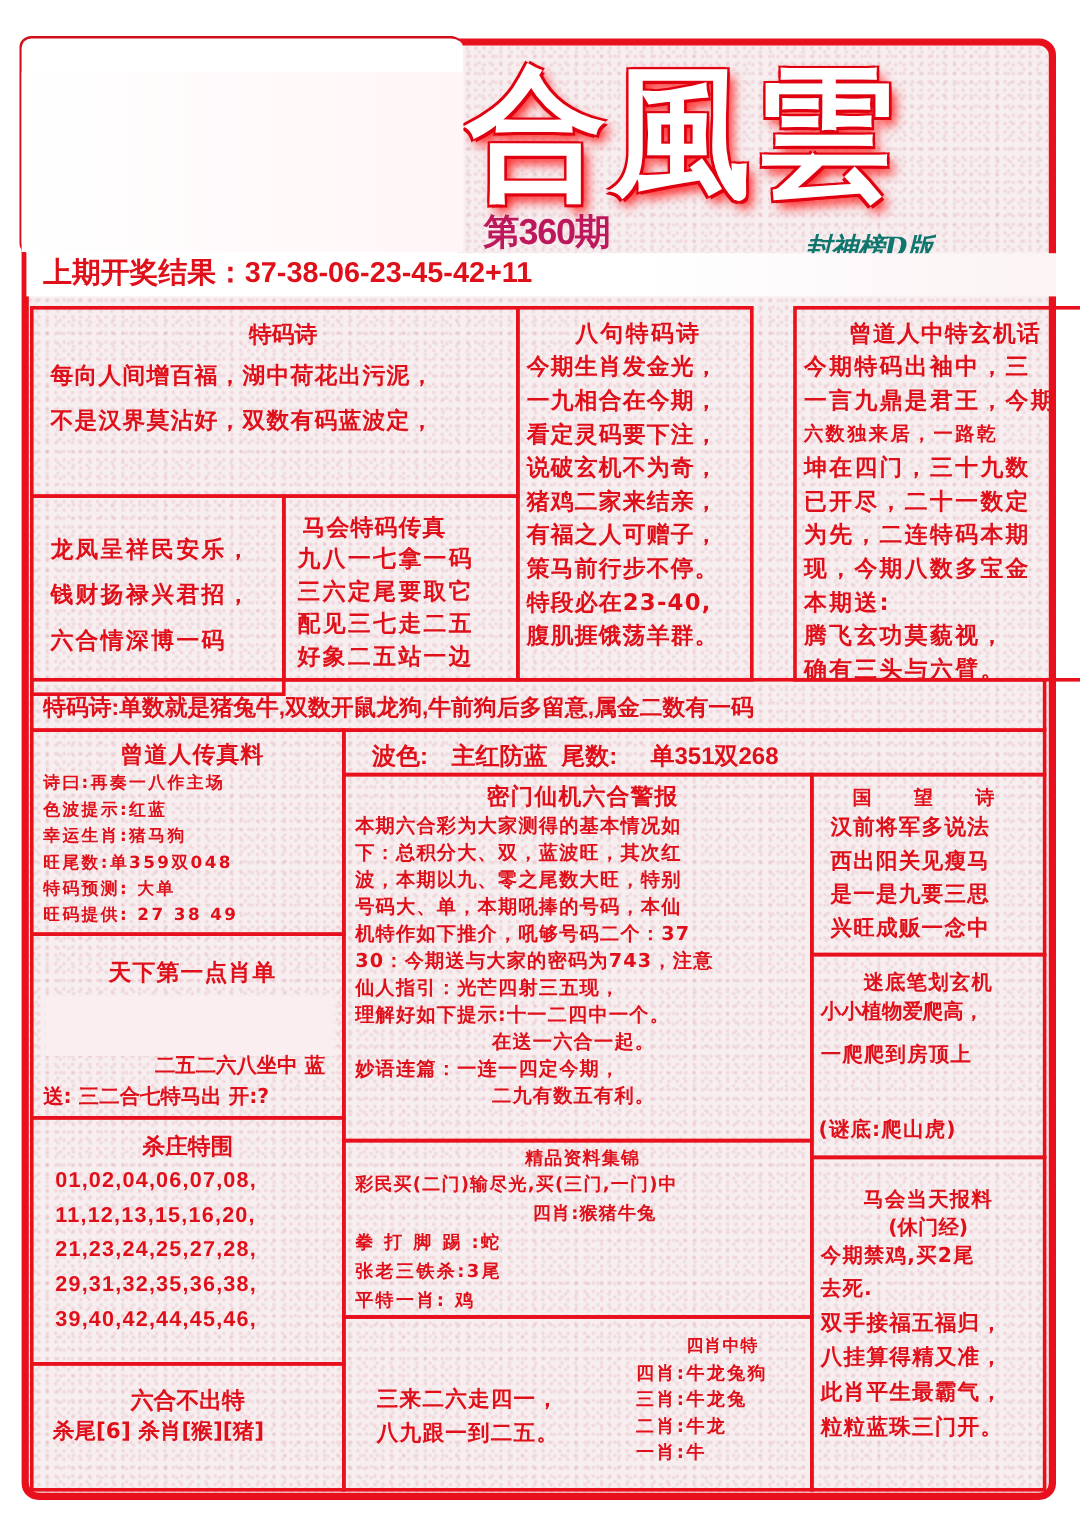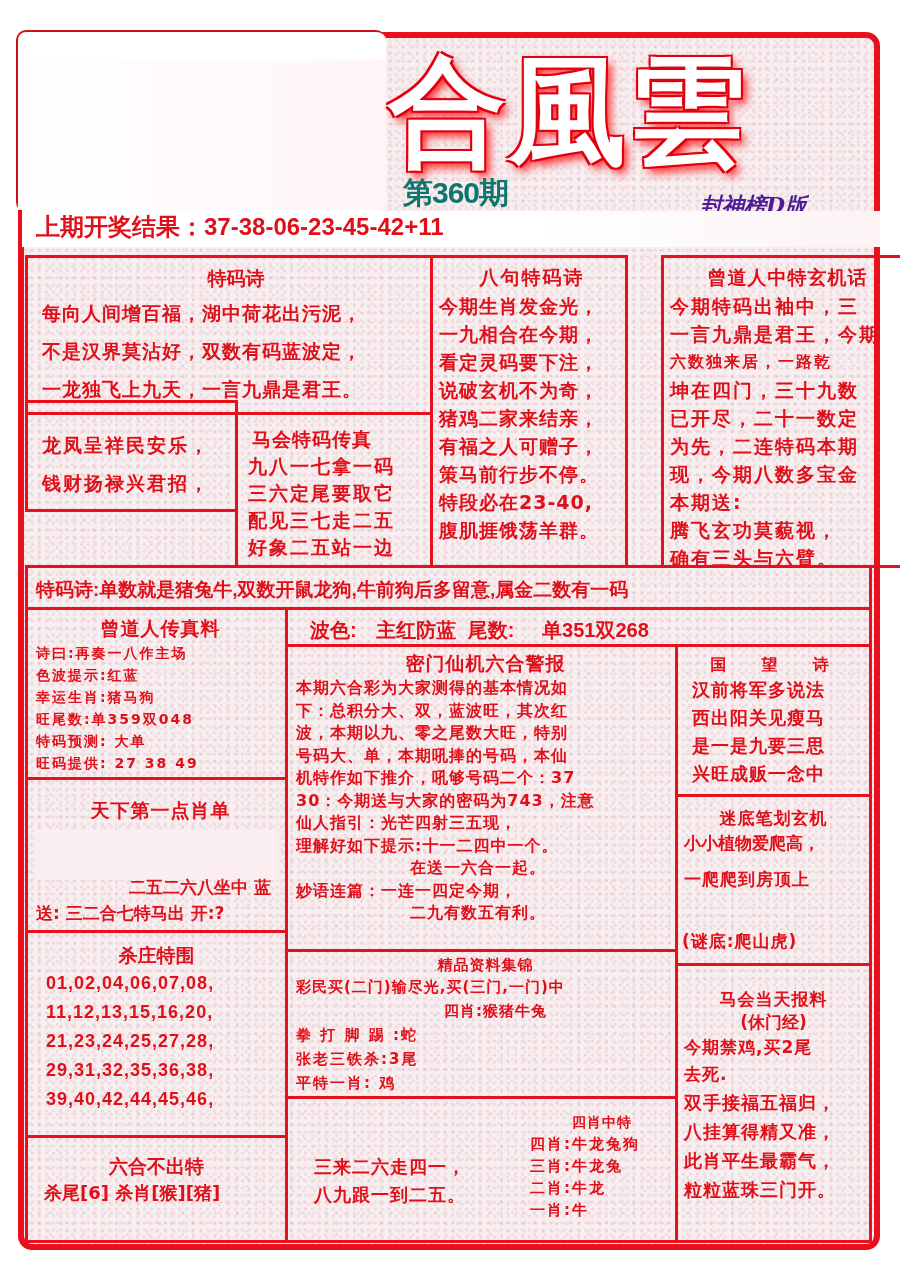--- a/index.html
+++ b/index.html
@@ -29,25 +29,25 @@
   .title-banner {
     position: absolute; left: 388px; top: 36px; width: 410px; height: 150px;
     display: flex; align-items: center; justify-content: flex-start;
     font-family: "DejaVu Serif", "Liberation Serif", serif;
     font-size: 118px; font-weight: bold; color: #ffffff; letter-spacing: 2px;
     text-shadow: 0 0 3px #e00010, 2px 2px 0 #e00010, -2px -2px 0 #e00010, 2px -2px 0 #e00010, -2px 2px 0 #e00010, 5px 6px 10px #ff2020;
     line-height: 1;
   }
 
   .issue {
-    position: absolute; left: 403px; top: 173px; font-size: 30px; font-weight: bold; color: #0f766e;
+    position: absolute; left: 403px; top: 173px; font-size: 30px; font-weight: bold; color: #be185d;
     font-family: "Liberation Sans", sans-serif; letter-spacing: -1px;
   }
   .edition {
-    position: absolute; left: 700px; top: 191px; font-size: 22px; font-weight: bold; font-style: italic; color: #4c1d95;
+    position: absolute; left: 671px; top: 191px; font-size: 22px; font-weight: bold; font-style: italic; color: #0f766e;
     font-family: "DejaVu Serif", serif;
   }
 
   .result-strip {
     position: absolute; left: 22px; top: 211px; width: 858px; height: 36px;
     background: linear-gradient(90deg, #ffffff 0%, #ffffff 60%, #fbf3f4 100%);
   }
   .result-line {
     position: absolute; left: 36px; top: 211px; font-size: 24px; font-weight: bold; color: #e0101a;
     font-family: "Liberation Sans", sans-serif; letter-spacing: 0px;
@@ -70,24 +70,23 @@
 
 <div class="result-strip"></div>
 <div class="result-line">
   <span>上期开奖结果：</span><span>37-38-06-23-45-42+11</span>
 </div>
 
 <div class="cell" style="left:25px; top:255px; width:408px; height:160px; padding:8px 0 0 14px;">
   <div class="head" style="font-size:19px; margin-bottom:2px;">特码诗</div>
   <div class="line" style="font-size:19px; line-height:38px; letter-spacing:1px;">每向人间增百福，湖中荷花出污泥，</div>
   <div class="line" style="font-size:19px; line-height:38px; letter-spacing:1px;">不是汉界莫沾好，双数有码蓝波定，</div>
-  <div class="line" style="font-size:19px; line-height:38px; letter-spacing:1px;">一龙独飞上九天，一言九鼎是君王。</div>
-</div>
-
-<div class="cell" style="left:25px; top:400px; width:213px; height:112px; padding:24px 0 0 14px;font-family:Liberation Serif, serif;">
+</div>
+
+<div class="cell" style="left:25px; top:412px; width:213px; height:168px; padding:24px 0 0 14px;">
   <div class="line" style="font-size:19px; line-height:38px; letter-spacing:2px;">龙凤呈祥民安乐，</div>
   <div class="line" style="font-size:19px; line-height:38px; letter-spacing:2px;">钱财扬禄兴君招，</div>
   <div class="line" style="font-size:19px; line-height:38px; letter-spacing:2px;">六合情深博一码</div>
 </div>
 
 <div class="cell" style="left:235px; top:412px; width:198px; height:156px; padding:12px 0 0 10px;">
   <div class="head" style="font-size:19px; text-align:left; padding-left:4px; letter-spacing:1px;">马会特码传真</div>
   <div class="line" style="font-size:19px; line-height:27px; letter-spacing:2px;">九八一七拿一码</div>
   <div class="line" style="font-size:19px; line-height:27px; letter-spacing:2px;">三六定尾要取它</div>
   <div class="line" style="font-size:19px; line-height:27px; letter-spacing:2px;">配见三七走二五</div>

